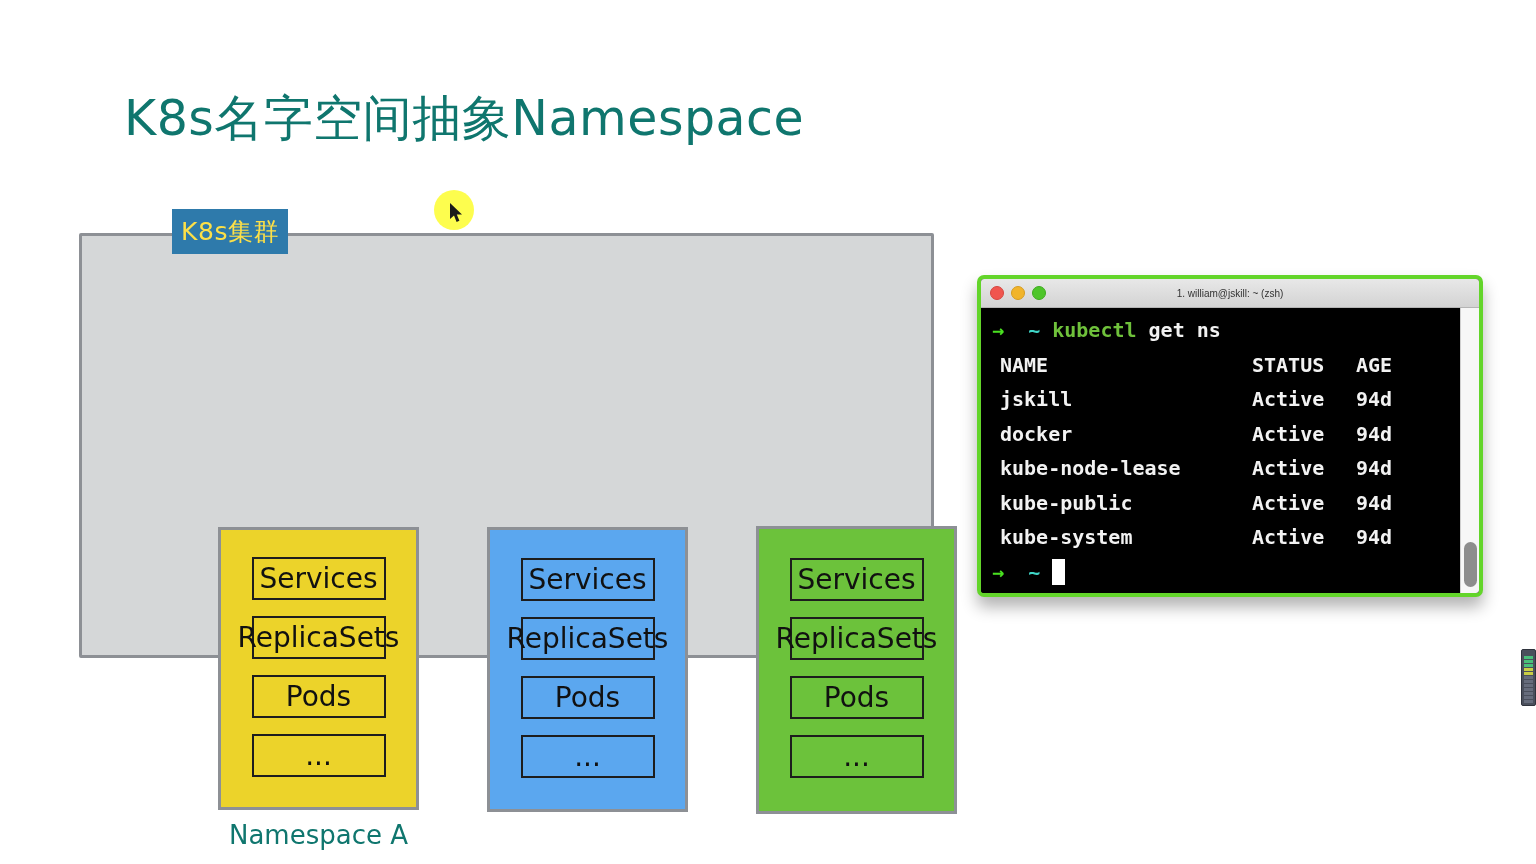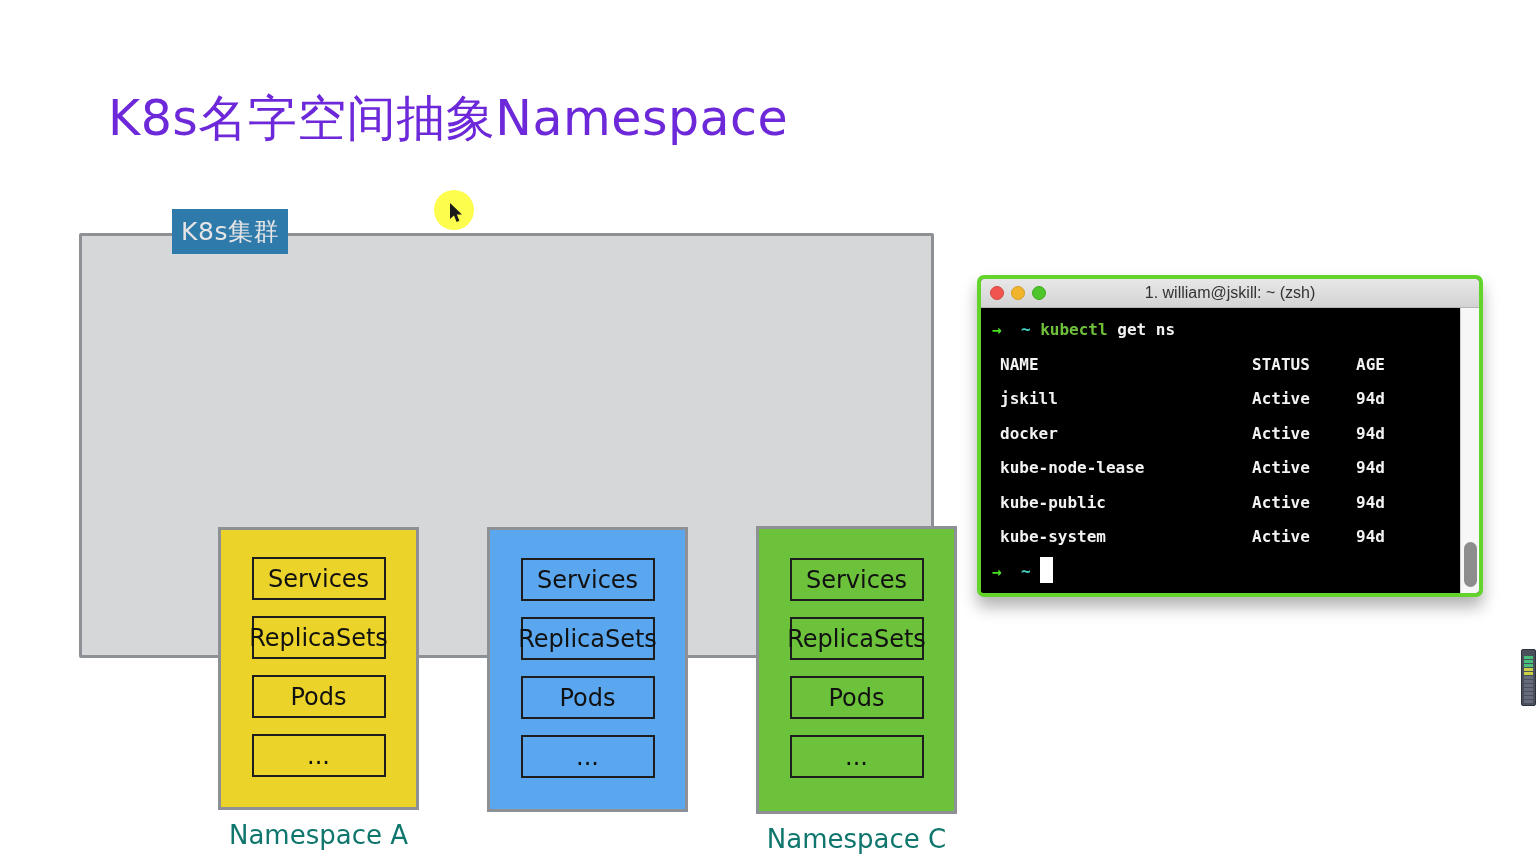--- a/index.html
+++ b/index.html
@@ -7,24 +7,24 @@
     width: 1536px; height: 864px;
     background: #ffffff;
     font-family: "Liberation Sans", sans-serif;
     overflow: hidden;
   }
   #stage { position: relative; width: 1536px; height: 864px; background: #ffffff; }
 
   
   #slide-title {
     position: absolute;
-    left: 108px; top: 88px;
+    left: 124px; top: 88px;
     font-size: 49px;
     line-height: 62px;
-    color: #6d28d9;
+    color: #0f766e;
     font-weight: 400;
     letter-spacing: 0.5px;
     white-space: nowrap;
     font-family: "DejaVu Sans", sans-serif;
   }
 
   
   #cluster-box {
     position: absolute;
     left: 79px; top: 233px;
@@ -32,41 +32,41 @@
     background: #d5d7d8;
     border: 3px solid #8d9095;
     border-radius: 2px;
   }
   #cluster-badge {
     position: absolute;
     left: 172px; top: 209px;
     width: 116px; height: 45px;
     background: #2e7aab;
     display: flex; align-items: center; justify-content: center;
-    color: #e5e5e5;
+    color: #fde047;
     font-size: 25px;
     font-family: "DejaVu Sans", sans-serif;
     letter-spacing: 0.5px;
   }
 
   
   .ns-col { position: absolute; }
   .ns-box {
     border: 3px solid #8d9095;
     position: relative;
     display: flex;
     flex-direction: column;
     align-items: center;
     justify-content: flex-start;
   }
   .ns-item {
     border: 2px solid #1d1d1d;
     background: transparent;
     display: flex; align-items: center; justify-content: center;
-    font-size: 24px;
+    font-size: 28px;
     color: #111111;
     font-family: "DejaVu Sans", sans-serif;
     width: 134px;
     height: 43px;
   }
   .ns-label {
     text-align: center;
     font-size: 26px;
     color: #0f766e;
     font-family: "DejaVu Sans", sans-serif;
@@ -116,31 +116,31 @@
     display: flex; align-items: center;
     position: relative;
     padding: 0 9px;
   }
   .tl-dot { width: 14px; height: 14px; border-radius: 50%; margin-right: 7px; }
   #tl-close  { background: #f0564f; border: 1px solid #d6453f; }
   #tl-min    { background: #f1b42b; border: 1px solid #d69c20; }
   #tl-zoom   { background: #4ec52a; border: 1px solid #3eab1f; }
   #terminal-title {
     position: absolute; left: 0; right: 0; text-align: center;
-    font-size: 16px; color: #333333;
+    font-size: 10px; color: #333333;
     font-family: "Liberation Sans", sans-serif;
     pointer-events: none;
   }
   #terminal-body {
     position: relative;
     height: calc(100% - 29px);
     background: #000000;
     padding: 5px 0 0 11px;
     font-family: "DejaVu Sans Mono", monospace;
-    font-size: 16px;
+    font-size: 20px;
     line-height: 34.5px;
     color: #f2f2f2;
     font-weight: bold;
     overflow: hidden;
   }
   .term-line { white-space: pre; display: block; }
   .c-green  { color: #49e020; }
   .c-cyan   { color: #3fd6c8; }
   .c-cmdgrn { color: #6fc13b; }
   .c-white  { color: #f2f2f2; }
@@ -213,21 +213,20 @@
       </div>
     </div>
 
     <div class="ns-col" id="ns-col-c">
       <div class="ns-box" style="background: rgb(108, 194, 59);">
         <div class="ns-item">Services</div>
         <div class="ns-item">ReplicaSets</div>
         <div class="ns-item">Pods</div>
         <div class="ns-item">...</div>
       </div>
-      <div class="ns-label">Namespace C</div>
     </div>
 
   </div>
 
   <div id="cluster-badge">K8s集群</div>
 
   <div id="cursor-highlight"></div>
   <svg id="mouse-pointer" viewBox="0 0 16 22">
     <polygon points="0,0 0,16 4,12.5 6.6,19 9.4,17.8 6.8,11.6 12,11.4" fill="#1a1a1a"></polygon>
   </svg>

